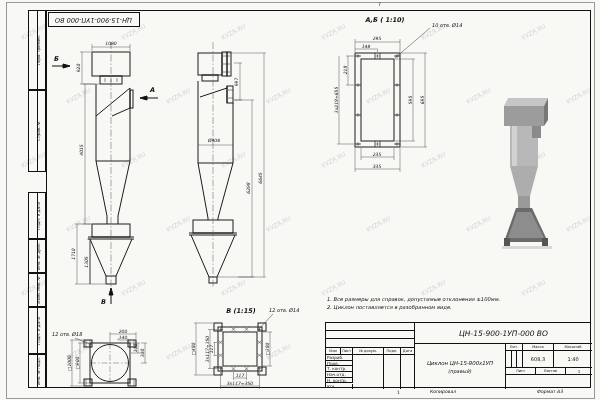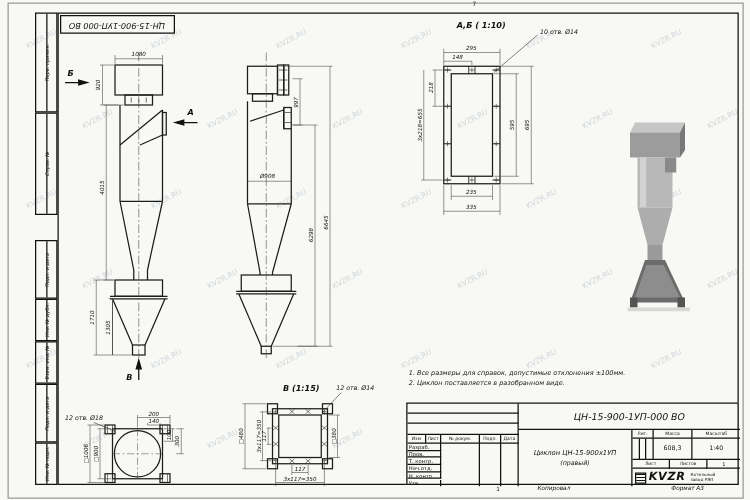--- a/index.html
+++ b/index.html
@@ -356,25 +356,17 @@
     <div class="cell" style="left:180px;top:28px;width:6px;height:17px"></div>
     <div class="cell" style="left:186px;top:28px;width:5px;height:17px"></div>
     <div class="cell" style="left:191px;top:28px;width:6px;height:17px"></div>
     <div class="cell" style="left:197px;top:28px;width:31px;height:17px;font-size:5px">608,3</div>
     <div class="cell" style="left:228px;top:28px;width:38px;height:17px;font-size:5px;border-right:none">1:40</div>
 
     <div class="cell" style="left:180px;top:45px;width:30px;height:7px;font-size:3.6px">Лист</div>
     <div class="cell" style="left:210px;top:45px;width:30px;height:7px;font-size:3.6px">Листов</div>
     <div class="cell" style="left:240px;top:45px;width:26px;height:7px;font-size:4px;border-right:none">1</div>
 
-    <div class="cell" style="left:180px;top:52px;width:86px;height:14px;border:none;justify-content:flex-start;padding-left:2px">
-      <span style="display:inline-block;width:9px;height:9px;border:0.8px solid #111;box-sizing:border-box;background:repeating-linear-gradient(#111 0 1px,transparent 1px 2.4px);margin-right:2px"></span>
-      <span style="font-size:9px;font-weight:bold;font-style:italic;letter-spacing:0.5px">KVZR</span>
-      <span style="margin-left:4px;font-size:3.4px;line-height:4px;display:inline-block;text-align:left">
-        <span style="display:block">Котельный</span>
-        <span style="display:block">завод РЭП</span>
-      </span>
-    </div>
   </div>
 
   <div class="foot" style="left:430px;top:389px">Копировал</div>
   <div class="foot" style="left:537px;top:389px">Формат А3</div>
 </div>
 
 </body></html>

